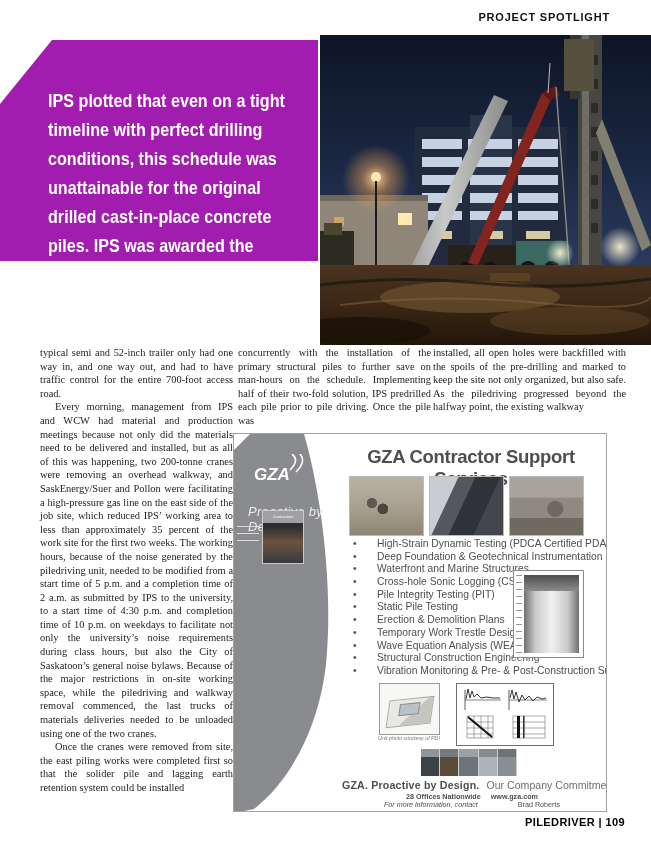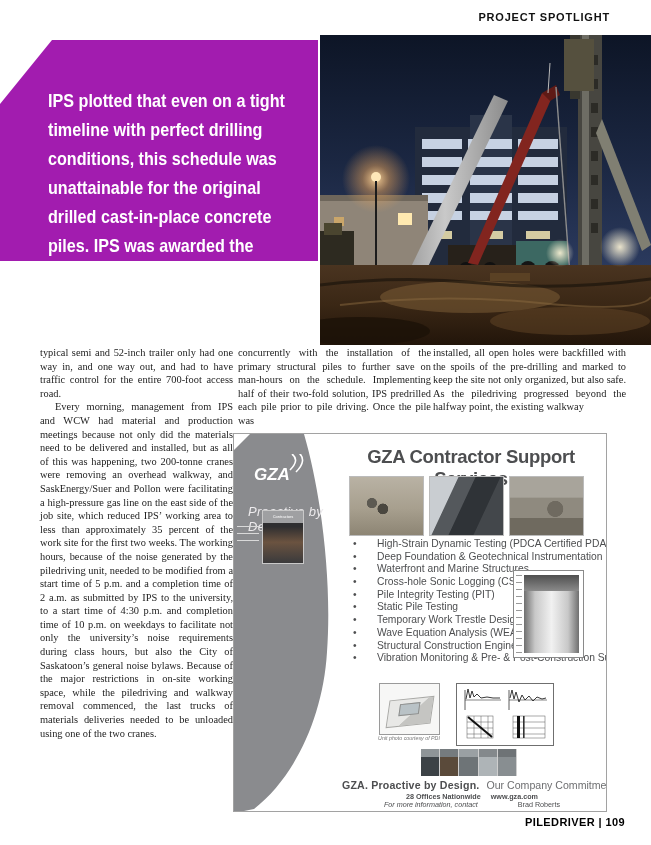--- a/index.html
+++ b/index.html
@@ -255,20 +255,21 @@
     <path d="M20,270 Q120,258 220,268 T331,262" stroke="#8a6a40" stroke-width="2" fill="none" opacity="0.5"></path>
     <rect x="170" y="238" width="40" height="8" fill="#5a4124"></rect>
     <circle cx="300" cy="212" r="20" fill="url(#glow2)"></circle>
     <circle cx="240" cy="218" r="14" fill="url(#glow2)"></circle>
   </svg>
 </div>
 
 <div class="col col1">
   <p>typical semi and 52-inch trailer only had one way in, and one way out, and had to have traffic control for the entire 700-foot access road.</p>
   <p class="indent">Every morning, management from IPS and WCW had material and production meetings because not only did the materials need to be delivered and installed, but as all of this was happening, two 200-tonne cranes were removing an overhead walkway, and SaskEnergy/Suer and Pollon were facilitating a high-pressure gas line on the east side of the job site, which reduced IPS’ working area to less than approximately 35 percent of the work site for the first two weeks. The working hours, because of the noise generated by the piledriving unit, needed to be modified from a start time of 5 p.m. and a completion time of 2 a.m. as submitted by IPS to the university, to a start time of 4:30 p.m. and completion time of 10 p.m. on weekdays to facilitate not only the university’s noise requirements during class hours, but also the City of Saskatoon’s general noise bylaws. Because of the major restrictions in on-site working space, while the piledriving and walkway removal commenced, the last trucks of materials deliveries needed to be unloaded using one of the two cranes.</p>
+  <p class="indent">Once the cranes were removed from site, the east piling works were completed first so that the solider pile and lagging earth retention system could be installed</p>
 </div>
 <div class="col col2">
   <p>concurrently with the installation of the primary structural piles to further save on man-hours on the schedule. Implementing half of their two-fold solution, IPS predrilled each pile prior to pile driving. Once the pile was</p>
 </div>
 <div class="col col3">
   <p>installed, all open holes were backfilled with the spoils of the pre-drilling and marked to keep the site not only organized, but also safe. As the piledriving progressed beyond the halfway point, the existing walkway</p>
 </div>
 
 <div class="ad">
 
@@ -300,20 +301,21 @@
     <div class="ad-photo p3"></div>
   </div>
 
   <ul class="ad-bullets">
     <li>High-Strain Dynamic Testing (PDCA Certified PDA Operators)</li>
     <li>Deep Foundation &amp; Geotechnical Instrumentation</li>
     <li>Waterfront and Marine Structures</li>
     <li>Cross-hole Sonic Logging (CSL)</li>
     <li>Pile Integrity Testing (PIT)</li>
     <li>Static Pile Testing</li>
+    <li>Erection &amp; Demolition Plans</li>
     <li>Temporary Work Trestle Design</li>
     <li>Wave Equation Analysis (WEAP)</li>
     <li>Structural Construction Engineering</li>
     <li>Vibration Monitoring &amp; Pre- &amp; Post-Construction Surveys</li>
   </ul>
 
   <div class="csl-img">
     <div class="csl-axis"></div>
     <div class="csl-body"></div>
     <div class="csl-cap"></div>

